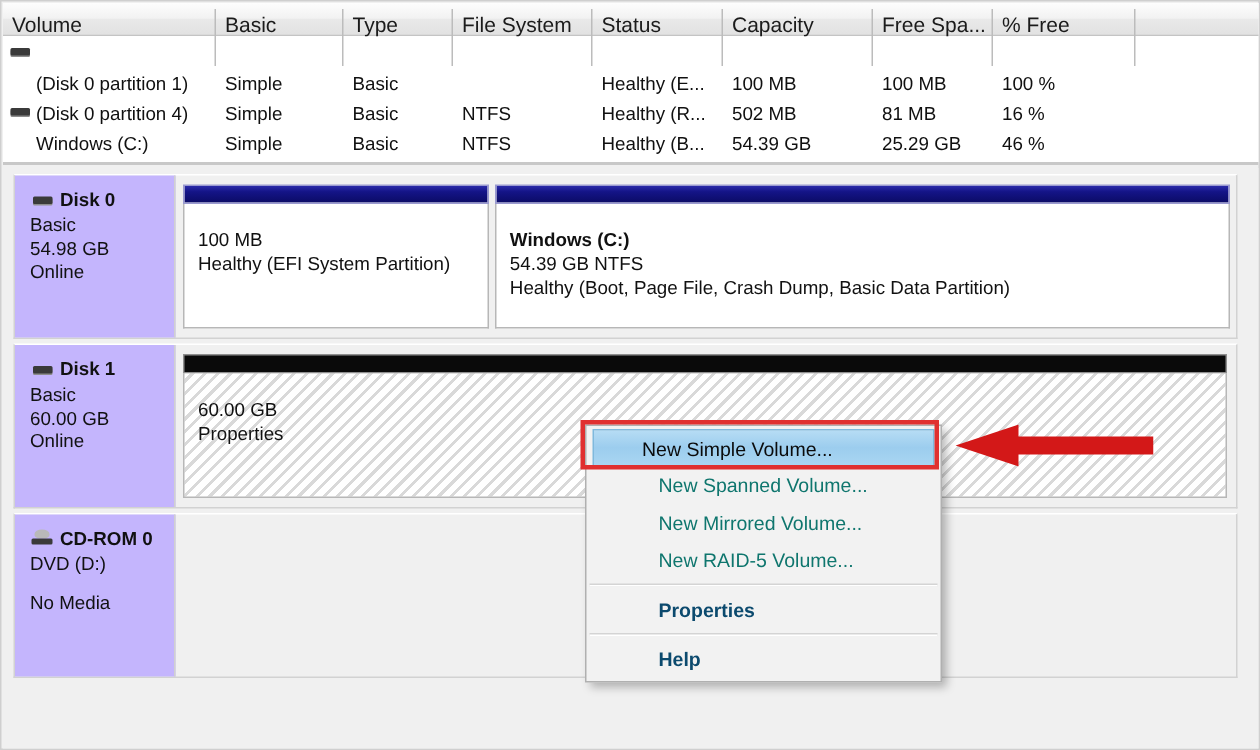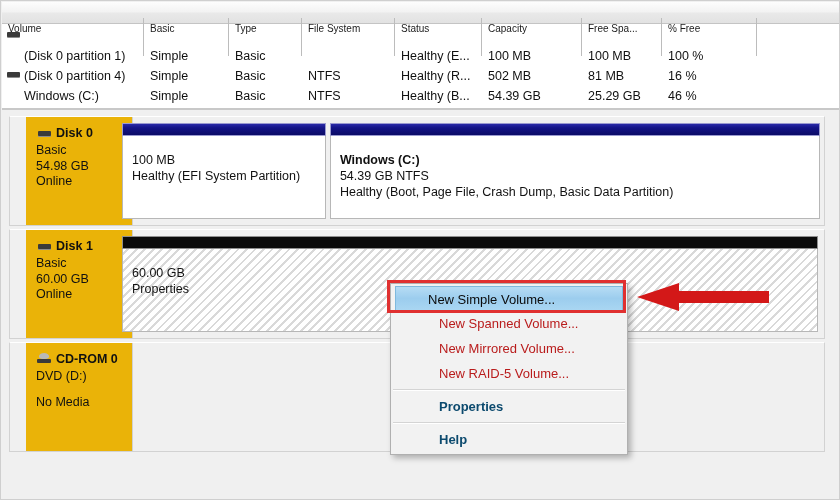--- a/index.html
+++ b/index.html
@@ -33,24 +33,24 @@
   }
   .vol-header {
     position: relative;
     height: 22px;
     background: linear-gradient(to bottom, #fdfdfd 0%, #f2f2f2 48%, #e9e9e9 52%, #e2e2e2 100%);
     border-bottom: 1px solid #c4c4c4;
     box-sizing: border-box;
   }
   .vol-header .col {
     position: absolute;
-    top: 16px;
+    top: 4px;
     height: 38px;
     line-height: 21px;
-    font-size: 10px;
+    font-size: 14px;
     color: #1b1b1b;
     padding-left: 6px;
     box-sizing: border-box;
     border-right: 1px solid #bcbcbc;
     overflow: hidden;
     white-space: nowrap;
   }
   .vol-rows {
     position: relative;
   }
@@ -99,27 +99,27 @@
     position: absolute;
     left: 7px;
     width: 816px;
     box-sizing: border-box;
     background: #f0f0f0;
     border: 1px solid #d2d2d2;
     border-top: 1px solid #ffffff;
   }
   .disk-info {
     position: absolute;
-    left: 16px;
+    left: 0;
     top: 0;
     width: 107px;
     height: 100%;
     box-sizing: border-box;
     border-right: 1px solid #d0d0d0;
-    background: #eab308;
+    background: #c4b5fd;
     padding: 9px 0 0 10px;
   }
   .disk-title {
     font-size: 12.5px;
     font-weight: bold;
     color: #111111;
     padding-left: 20px;
     position: relative;
     line-height: 14px;
     margin-bottom: 3px;
@@ -242,21 +242,21 @@
     box-sizing: border-box;
     box-shadow: 3px 3px 6px rgba(0,0,0,0.28);
     padding: 2px 0 2px 0;
     z-index: 40;
   }
   .ctx-item {
     position: relative;
     height: 25px;
     line-height: 25px;
     font-size: 13px;
-    color: #b91c1c;
+    color: #0f766e;
     padding-left: 48px;
     box-sizing: border-box;
     white-space: nowrap;
   }
   .ctx-item.enabled {
     color: #0c4a6e;
     font-weight: bold;
   }
   .ctx-item.highlight {
     background: linear-gradient(to bottom, #b6dcf4 0%, #9ccdee 50%, #a9d6f2 100%);

